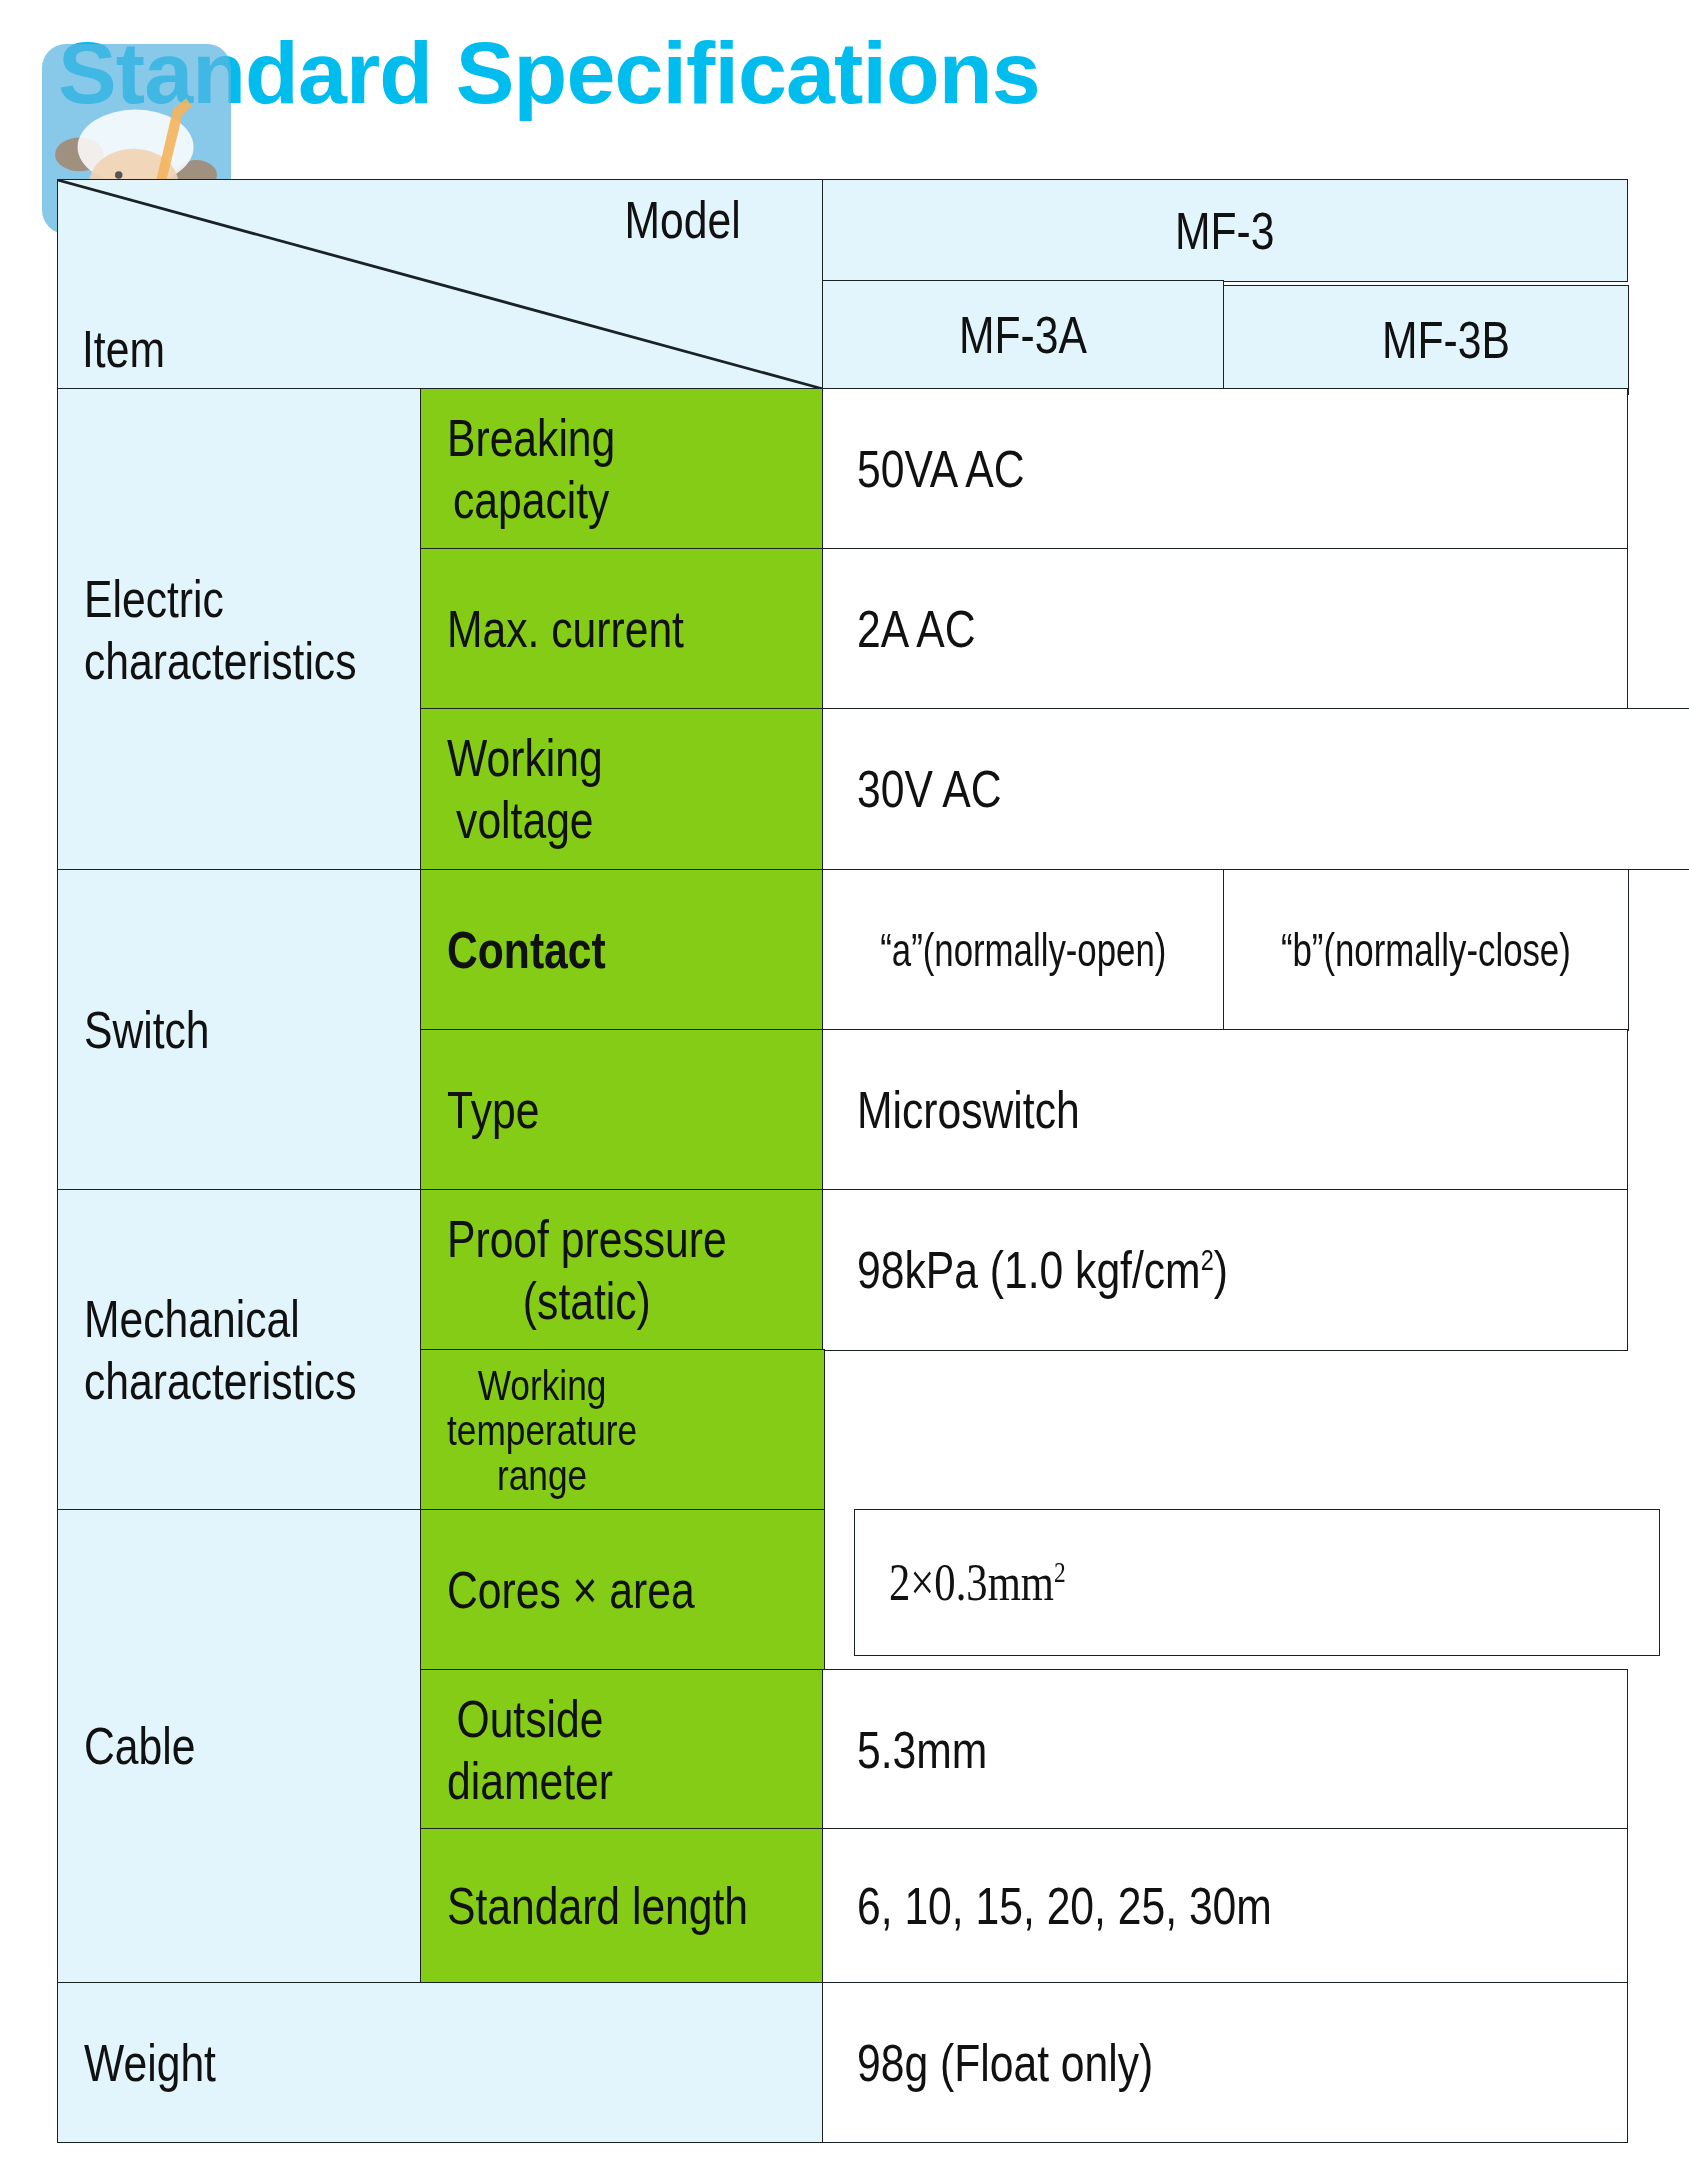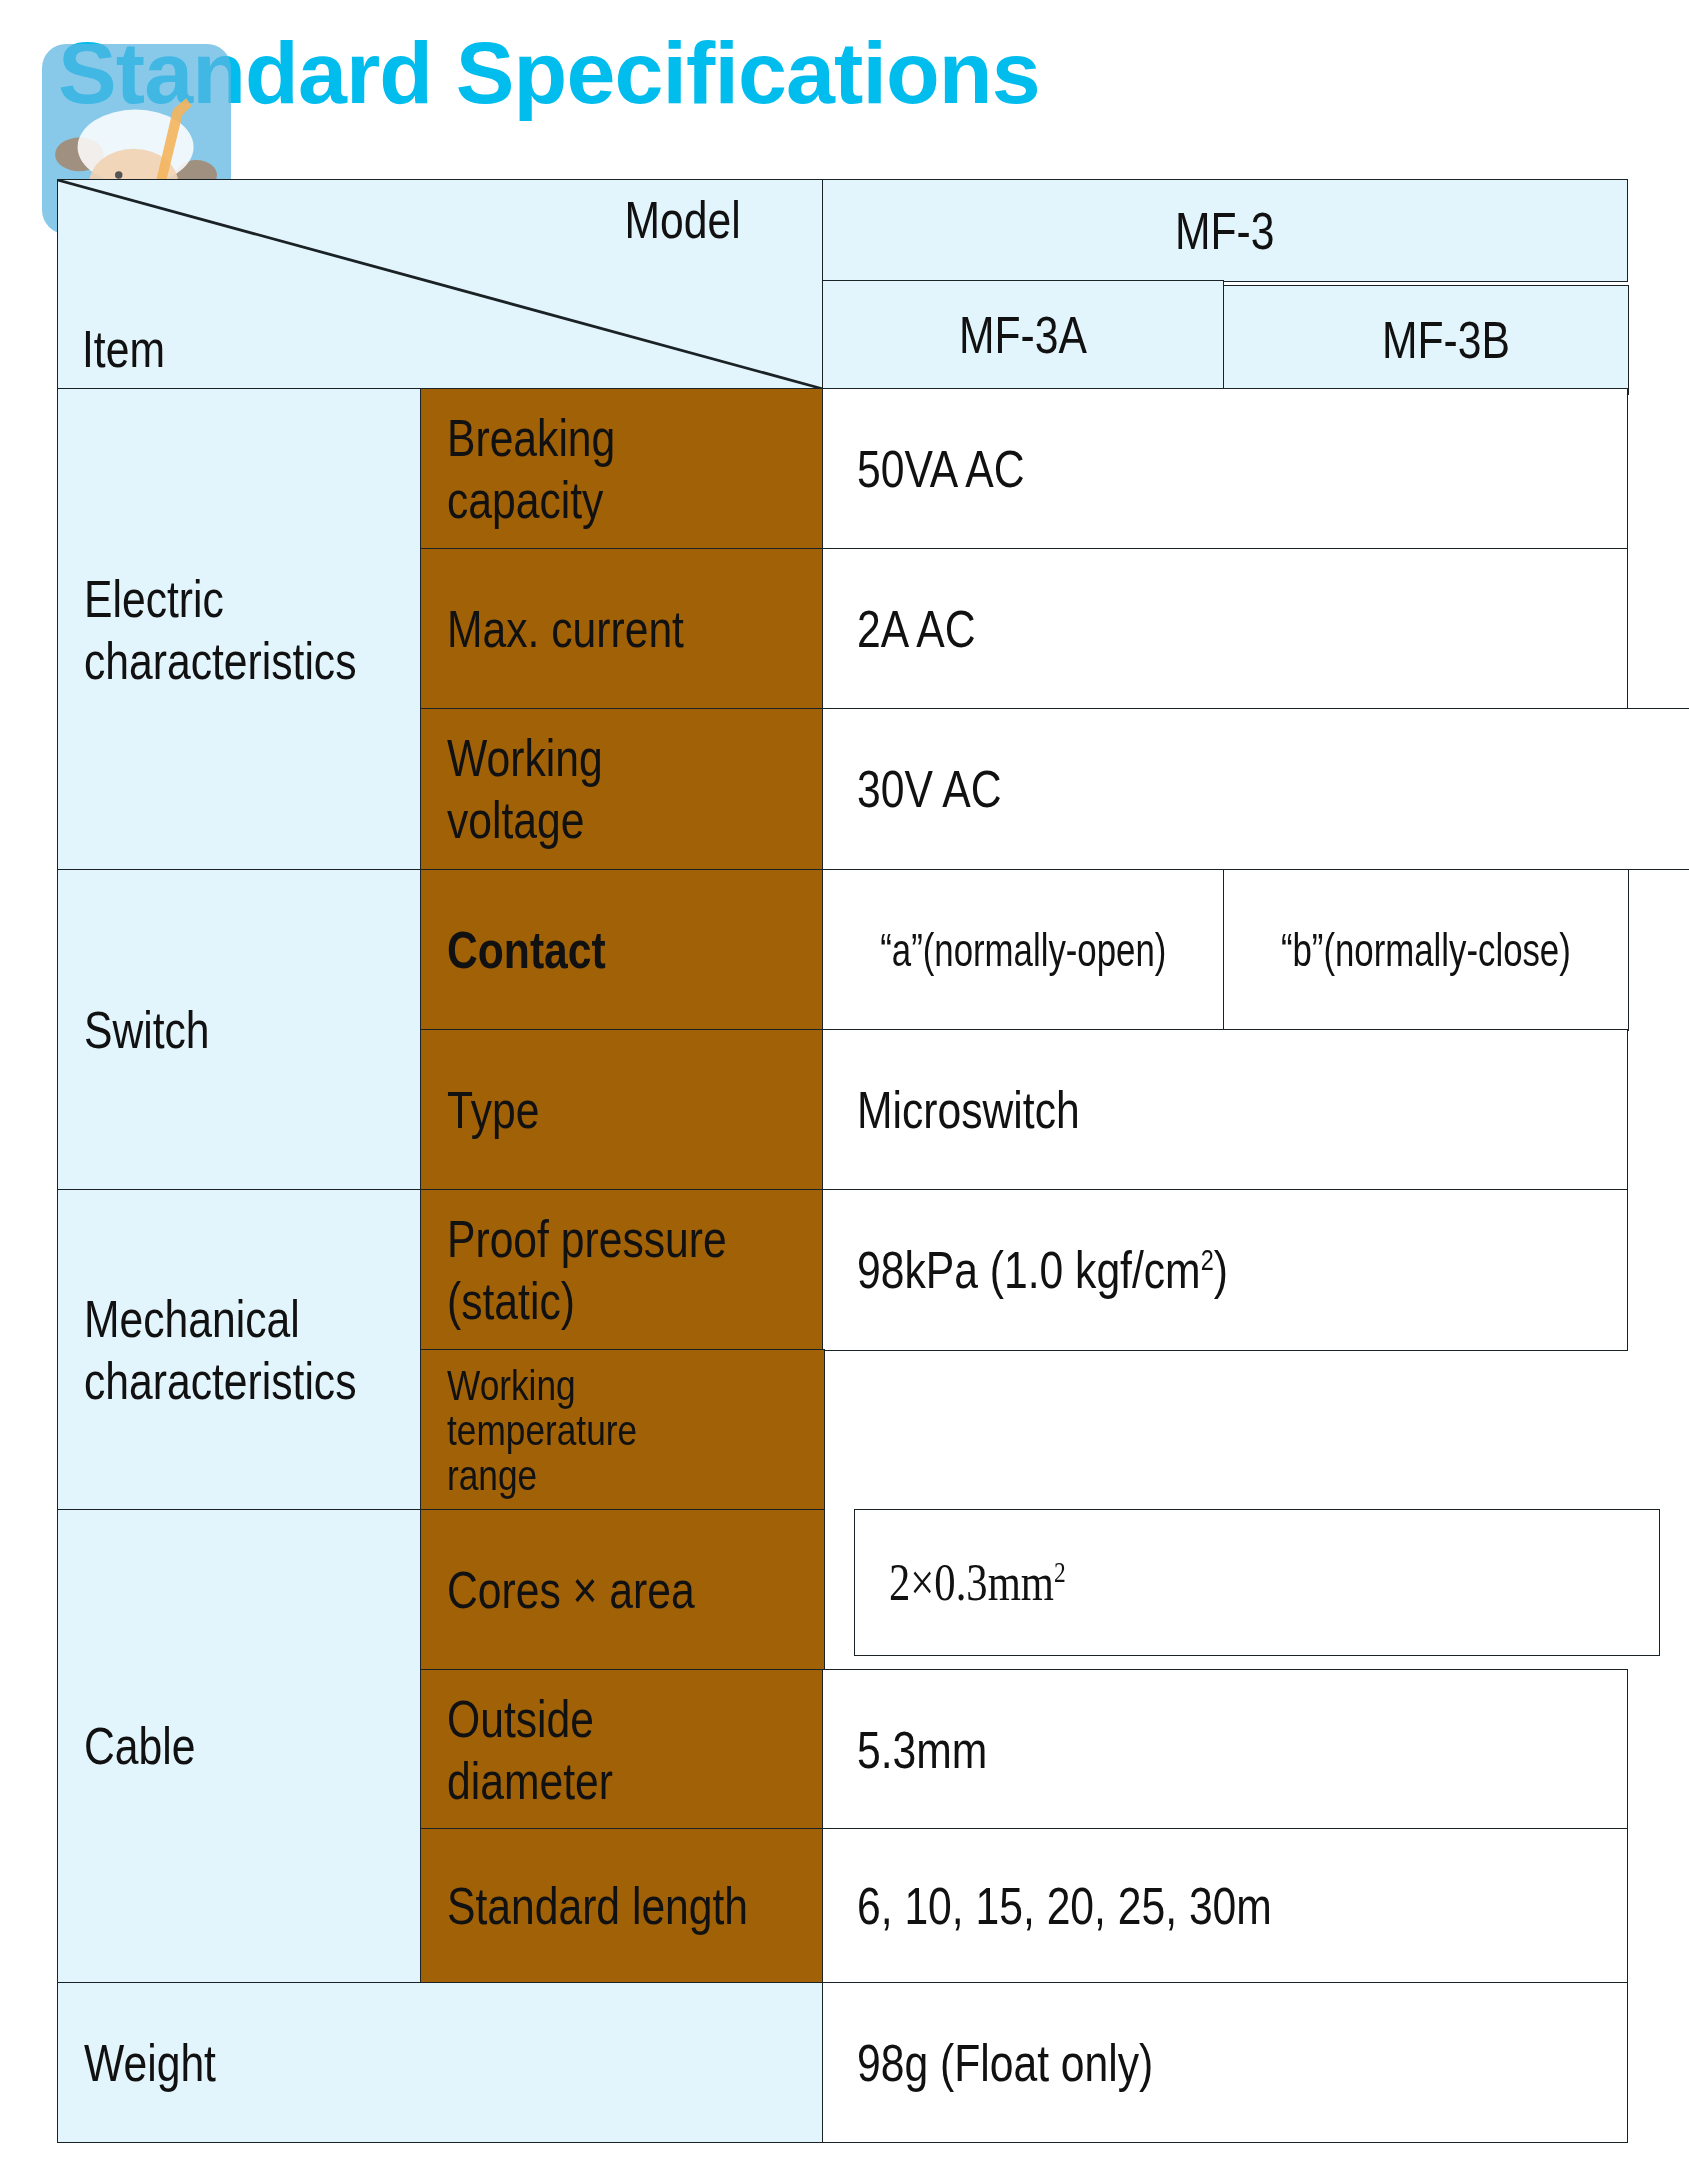--- a/index.html
+++ b/index.html
@@ -13,21 +13,21 @@
 
   .logo { position: absolute; left: 42px; top: 44px; width: 189px; height: 190px;
           border-radius: 24px; background: rgba(90,180,225,0.72); overflow: hidden; }
   .logo svg { position: absolute; left: 0; top: 0; }
 
   .grid { position: absolute; left: 57px; top: 158px; width: 1571px; height: 1964px; margin-top: 21px; }
   .cell { position: absolute; box-sizing: border-box; border: 1.9px solid #1b2226;
           display: flex; align-items: center; }
   .hdr { background: #E3F5FC; }
   .grp { background: #E3F5FC; }
-  .itm { background: #a16207; }
+  .itm { background: #84cc16; text-align: center; }
   .val { background: #FFFFFF; }
 
   .t { display: inline-block; font-size: 52px; line-height: 62px; white-space: pre-line;
        transform: scaleX(0.82); transform-origin: left center; }
   .t.center { transform-origin: center center; }
   .t.small { font-size: 43px; line-height: 45px; }
   .pad-l { padding-left: 26px; }
   .pad-v { padding-left: 34px; }
 
   .center-cell { justify-content: center; }

